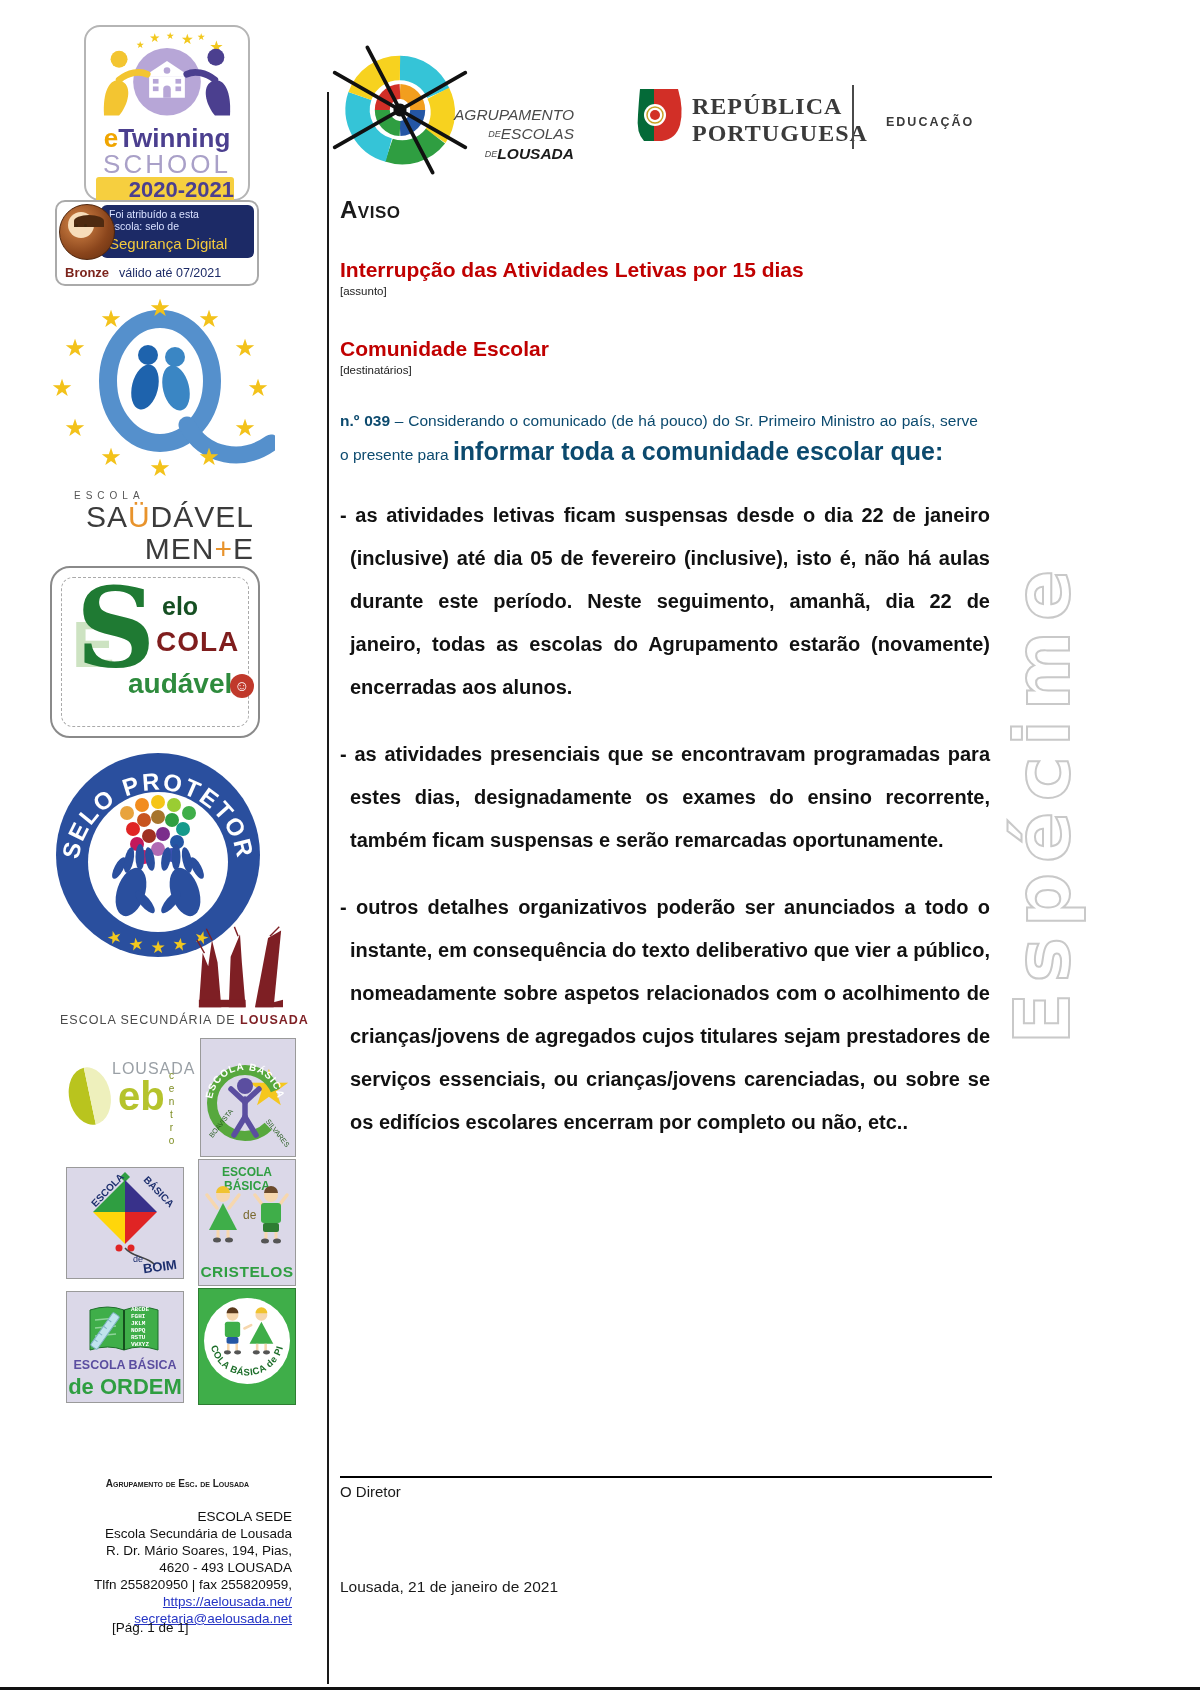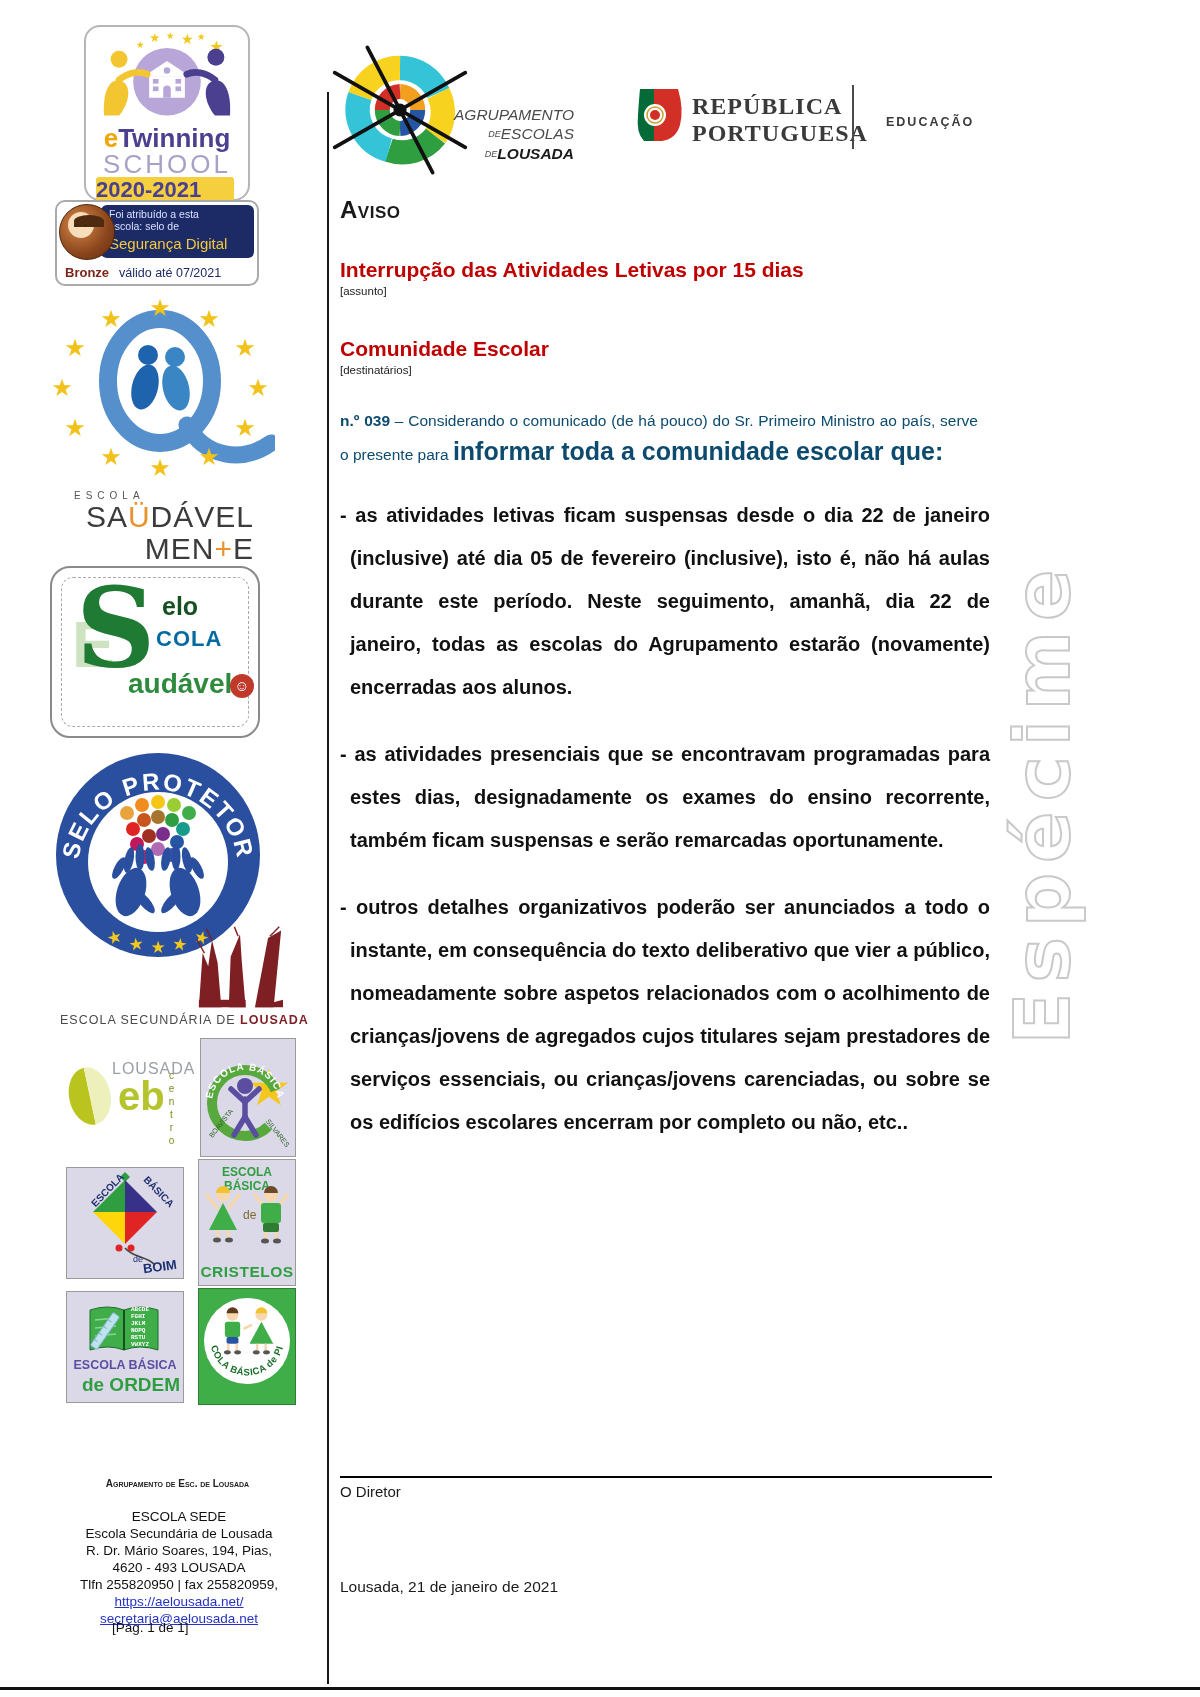--- a/index.html
+++ b/index.html
@@ -11,21 +11,21 @@
   #divider-v{left:327px;top:92px;width:2px;height:1592px;background:#1a1a1a;}
   #bottom-rule{left:0;top:1687px;width:1200px;height:3px;background:#111;}
 
   
   #etwinning{left:84px;top:25px;width:162px;height:172px;border:2px solid #b5b5b5;border-radius:16px;background:#fff;}
   #etwinning .etw-graphic{position:absolute;left:0;top:4px;}
   #etwinning .etw-name{position:absolute;left:0;top:96px;width:100%;text-align:center;font-size:26px;font-weight:bold;color:#4b3f8f;}
   #etwinning .etw-name .e{color:#f0a500;}
   #etwinning .etw-school{position:absolute;left:0;top:122px;width:100%;text-align:center;font-size:26px;color:#a9a0c8;letter-spacing:3px;}
   #etwinning .etw-years{position:absolute;left:10px;top:150px;width:138px;height:26px;background:#f6cf3f;color:#4b3f8f;
-      font-size:22px;font-weight:bold;text-align:left;line-height:26px;border-radius:3px;}
+      font-size:22px;font-weight:bold;text-align:right;line-height:26px;border-radius:3px;}
 
   
   #seguranca{left:55px;top:200px;width:200px;height:82px;border:2px solid #aaa;border-radius:10px;background:#fff;}
   #seguranca .sd-box{position:absolute;left:44px;top:3px;right:3px;height:53px;background:#1c2a66;border-radius:6px;padding:3px 12px 0 8px;box-sizing:border-box;}
   #seguranca .sd-l1,#seguranca .sd-l2{font-size:10.5px;color:#d8e0ff;line-height:12px;}
   #seguranca .sd-l3{font-size:15px;color:#f3c93d;line-height:20px;margin-top:2px;}
   #seguranca .sd-avatar{position:absolute;left:2px;top:2px;width:54px;height:54px;border-radius:50%;
       background:radial-gradient(circle at 35% 35%, #d98a4a, #8a451c 60%, #5f2c0f);border:1px solid #4e250c;}
   #seguranca .sd-face{position:absolute;left:8px;top:7px;width:26px;height:26px;border-radius:50%;background:#f7ddba;}
   #seguranca .sd-eye{position:absolute;width:3px;height:3px;border-radius:50%;background:#40280f;top:12px;}
@@ -43,21 +43,21 @@
   #saudavelmente .sm-l2{font-size:30px;color:#3b3b3b;letter-spacing:1px;text-align:right;line-height:32px;}
   #saudavelmente .sm-l3{font-size:30px;color:#3b3b3b;letter-spacing:1px;text-align:right;line-height:32px;}
   #saudavelmente .orange{color:#e8932c;}
 
   
   #seloescola{left:50px;top:566px;width:206px;height:168px;border:2px solid #8a8a8a;border-radius:20px;background:#fff;}
   #seloescola .dash{position:absolute;left:9px;top:9px;right:9px;bottom:9px;border:1px dashed #aaa;border-radius:12px;}
   #seloescola .ghost-e{position:absolute;left:20px;top:40px;font-size:64px;font-weight:bold;color:#cde3c2;}
   #seloescola .big-s{position:absolute;left:24px;top:-6px;font-family:"DejaVu Serif",serif;font-size:110px;font-weight:bold;color:#1f7a33;line-height:1.2;}
   #seloescola .elo{position:absolute;left:110px;top:24px;font-size:25px;font-weight:bold;color:#154f22;}
-  #seloescola .cola{position:absolute;left:104px;top:58px;font-size:22px;font-weight:bold;color:#0369a1;letter-spacing:1px;}
+  #seloescola .cola{position:absolute;left:104px;top:58px;font-size:28px;font-weight:bold;color:#7f1d1d;letter-spacing:1px;}
   #seloescola .audavel{position:absolute;left:76px;top:100px;font-size:28px;font-weight:bold;color:#2e8b3d;}
   #seloescola .smiley{position:absolute;left:178px;top:106px;width:24px;height:24px;border-radius:50%;background:#c0392b;
       color:#fff;font-size:15px;text-align:center;line-height:24px;}
 
   
   #seloprotetor{left:53px;top:750px;width:210px;height:210px;}
 
   
   #esl{left:60px;top:925px;width:240px;height:112px;}
   #esl svg{position:absolute;left:130px;top:0;}
@@ -74,26 +74,26 @@
   #boavista{left:200px;top:1038px;width:96px;height:119px;}
   #boim{left:66px;top:1167px;width:118px;height:112px;}
   #cristelos{left:198px;top:1159px;width:98px;height:127px;padding-top:5px;text-align:center;}
   #cristelos .cr-title{font-size:12px;font-weight:bold;color:#2f9e41;}
   #cristelos .cr-de{position:absolute;left:44px;top:48px;font-size:12px;color:#7a6a2f;}
   #cristelos .cr-name{position:absolute;left:0;bottom:4px;width:100%;font-size:15.5px;font-weight:bold;color:#2f9e41;letter-spacing:0.5px;}
   #ordem{left:66px;top:1291px;width:118px;height:112px;text-align:center;}
   #ordem .or-alpha{position:absolute;left:64px;top:14px;width:40px;font-size:6px;line-height:7px;color:#fff;font-weight:bold;
       white-space:pre-line;text-align:left;font-family:"Liberation Mono",monospace;}
   #ordem .or-title{position:absolute;left:0;top:66px;width:100%;font-size:12.5px;font-weight:bold;color:#5b4ea0;}
-  #ordem .or-name{position:absolute;left:0;top:82px;width:100%;font-size:19px;font-weight:bold;color:#2f9e41;padding-left:6px;}
+  #ordem .or-name{position:absolute;left:0;top:82px;width:100%;font-size:22px;font-weight:bold;color:#2f9e41;}
   #pias{left:198px;top:1288px;width:98px;height:117px;background:#3fae49;border:1px solid #2e7d32;}
 
   
   #group-label{left:55px;top:1478px;width:245px;text-align:center;font-size:10px;font-weight:bold;font-variant:small-caps;color:#222;}
-  #address{left:66px;top:1508px;width:226px;text-align:center;font-size:13.5px;line-height:17px;color:#111;}
+  #address{left:66px;top:1508px;width:226px;text-align:right;font-size:13.5px;line-height:17px;color:#111;}
   #address a{color:#2433c4;text-decoration:underline;}
   #page-indicator{left:112px;top:1620px;font-size:13.5px;color:#111;}
 
   
   #header{left:330px;top:35px;width:870px;height:160px;}
   #header .agr-text{position:absolute;left:112px;top:70px;width:132px;text-align:right;font-style:italic;color:#4a4a4a;font-size:15.5px;line-height:19px;}
   #header .agr-text .de{font-size:9px;vertical-align:2px;}
   #header .agr-text .strong{font-style:italic;font-weight:bold;color:#1a1a1a;}
   #header .flag{position:absolute;left:302px;top:50px;}
   #header .republica{position:absolute;left:362px;top:58px;font-family:"Liberation Serif",serif;font-size:24px;font-weight:bold;

